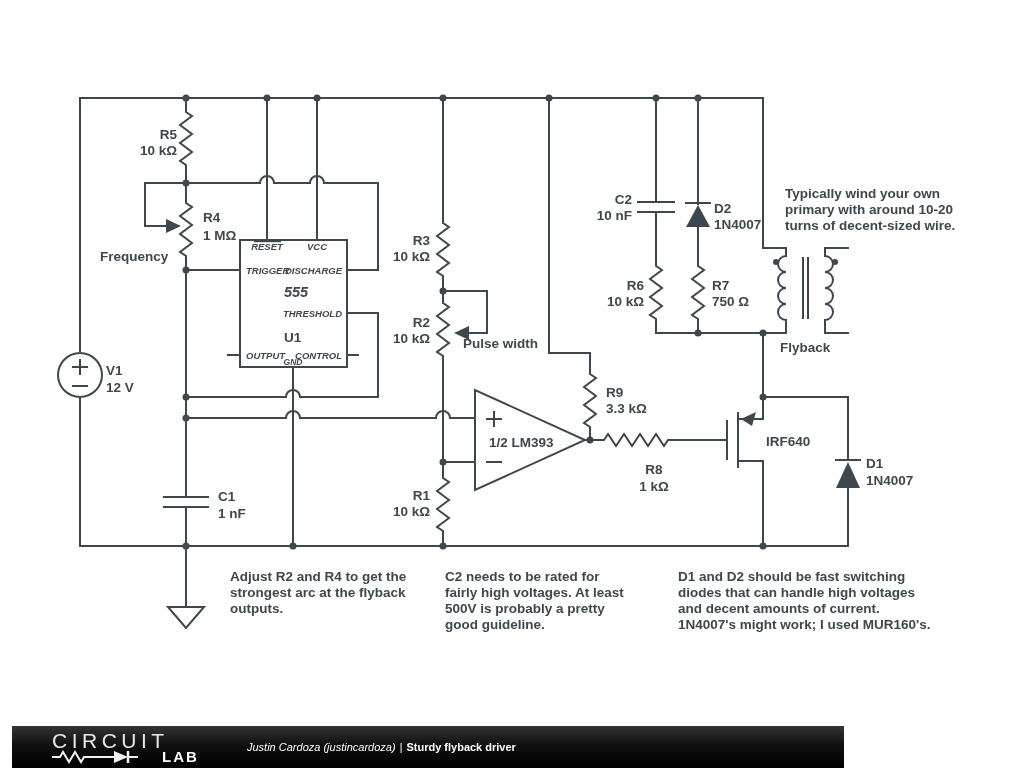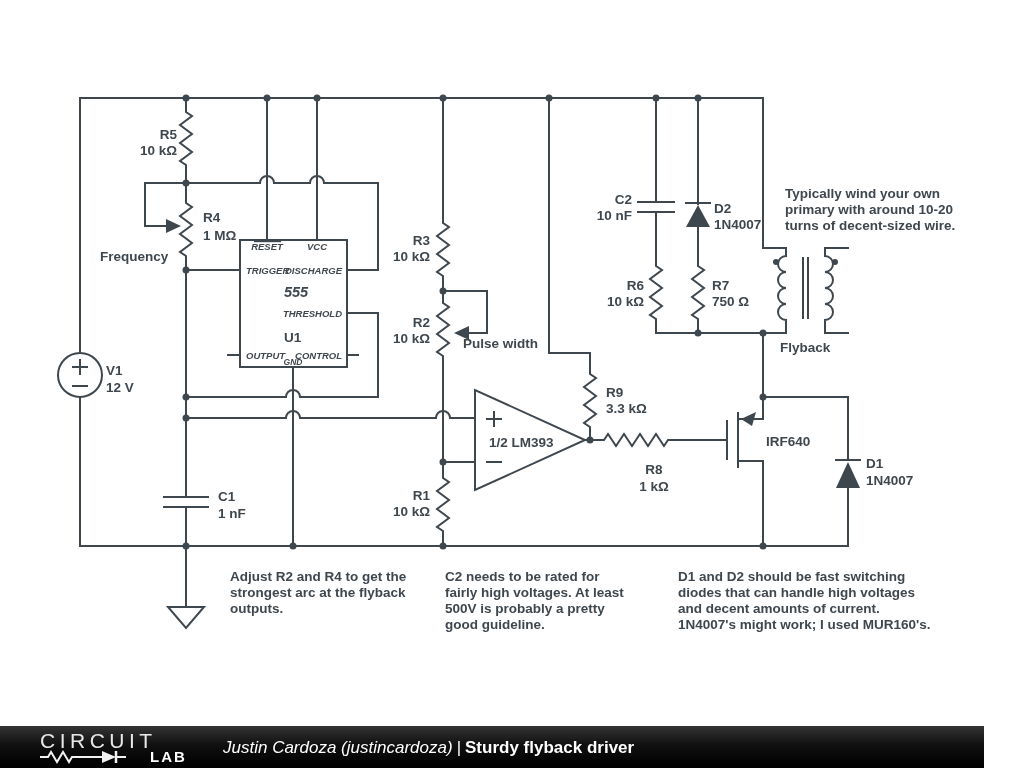--- a/index.html
+++ b/index.html
@@ -17,29 +17,29 @@
   
   text{fill:#3f474e;}
   .lbl{font:700 13.5px "Liberation Sans",sans-serif;}
   .note{font:700 13.5px "Liberation Sans",sans-serif;}
   .pin{font:italic 600 9.5px "Liberation Sans",sans-serif;}
   .pin-sm{font:italic 600 8.5px "Liberation Sans",sans-serif;}
   .chipname{font:italic 700 14.5px "Liberation Sans",sans-serif;}
   .chipref{font:700 13.5px "Liberation Sans",sans-serif;}
 
   
-  .footer{position:absolute;left:0;top:726px;width:984px;height:42px;
+  .footer{position:absolute;left:12px;top:726px;width:832px;height:42px;
           background:linear-gradient(180deg,#343434 0%,#101010 45%,#000000 100%);
           display:flex;align-items:center;}
   .logo{width:175px;margin-left:40px;color:#f2f2f2;line-height:1;cursor:pointer;}
   .logo-top{font-size:21px;font-weight:400;letter-spacing:4.5px;color:#e8e8e8;}
   .logo-bottom{display:flex;align-items:flex-end;margin-top:-2px;}
   .logo-bottom svg{display:block;}
   .logo-lab{font-size:15px;font-weight:700;letter-spacing:2px;color:#ffffff;margin-left:2px;}
-  .credits{margin-left:8px;color:#ffffff;font-size:17px;line-height:17px;}
+  .credits{margin-left:20px;color:#ffffff;font-size:11px;line-height:17px;}
   .credit-author{font-style:italic;}
   .credit-sep{font-style:italic;padding:0 4px;}
   .credit-title{font-weight:700;}
   .credit-url{font-weight:400;}
 </style>
 </head>
 <body>
 
 <div class="page">
 

